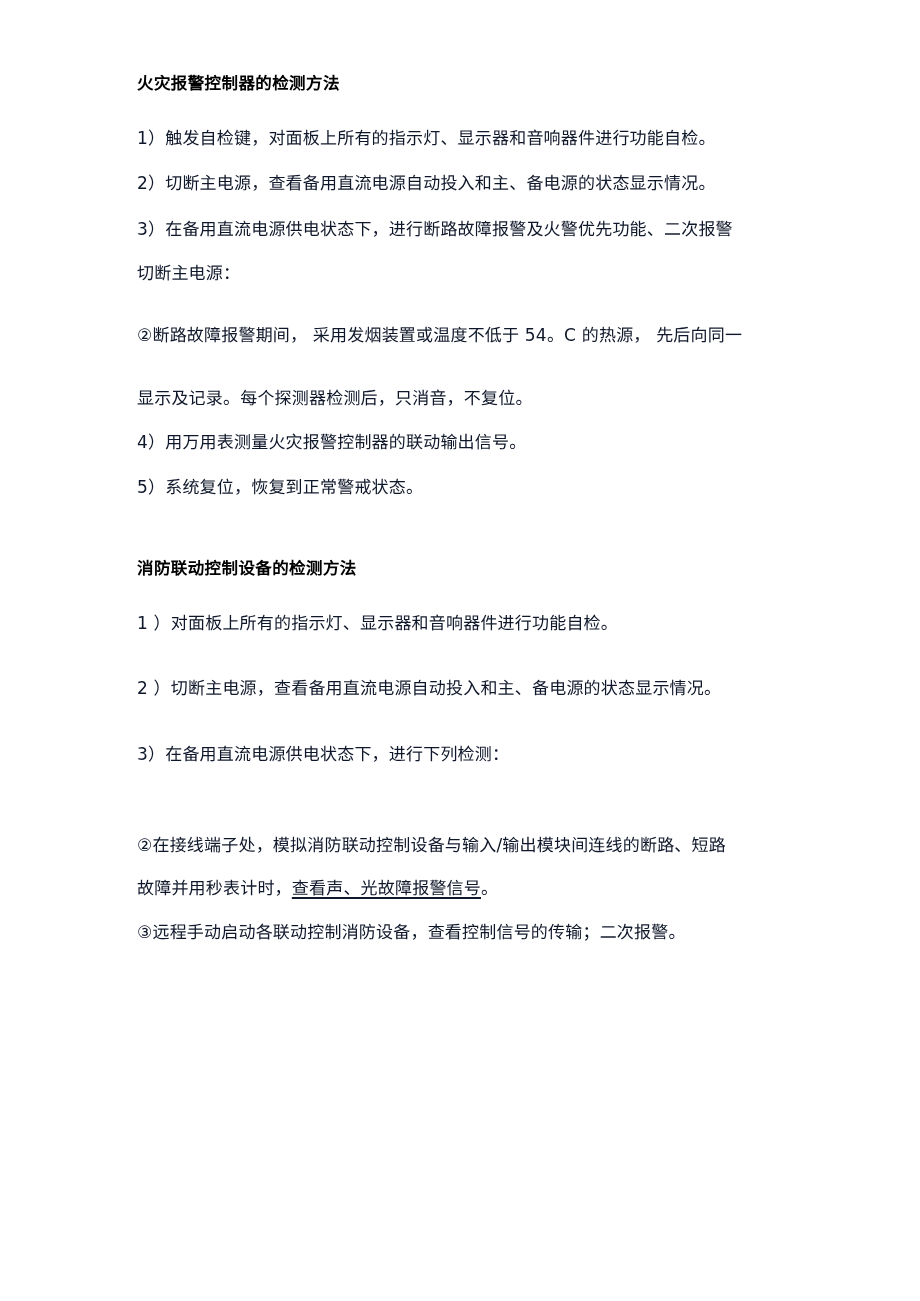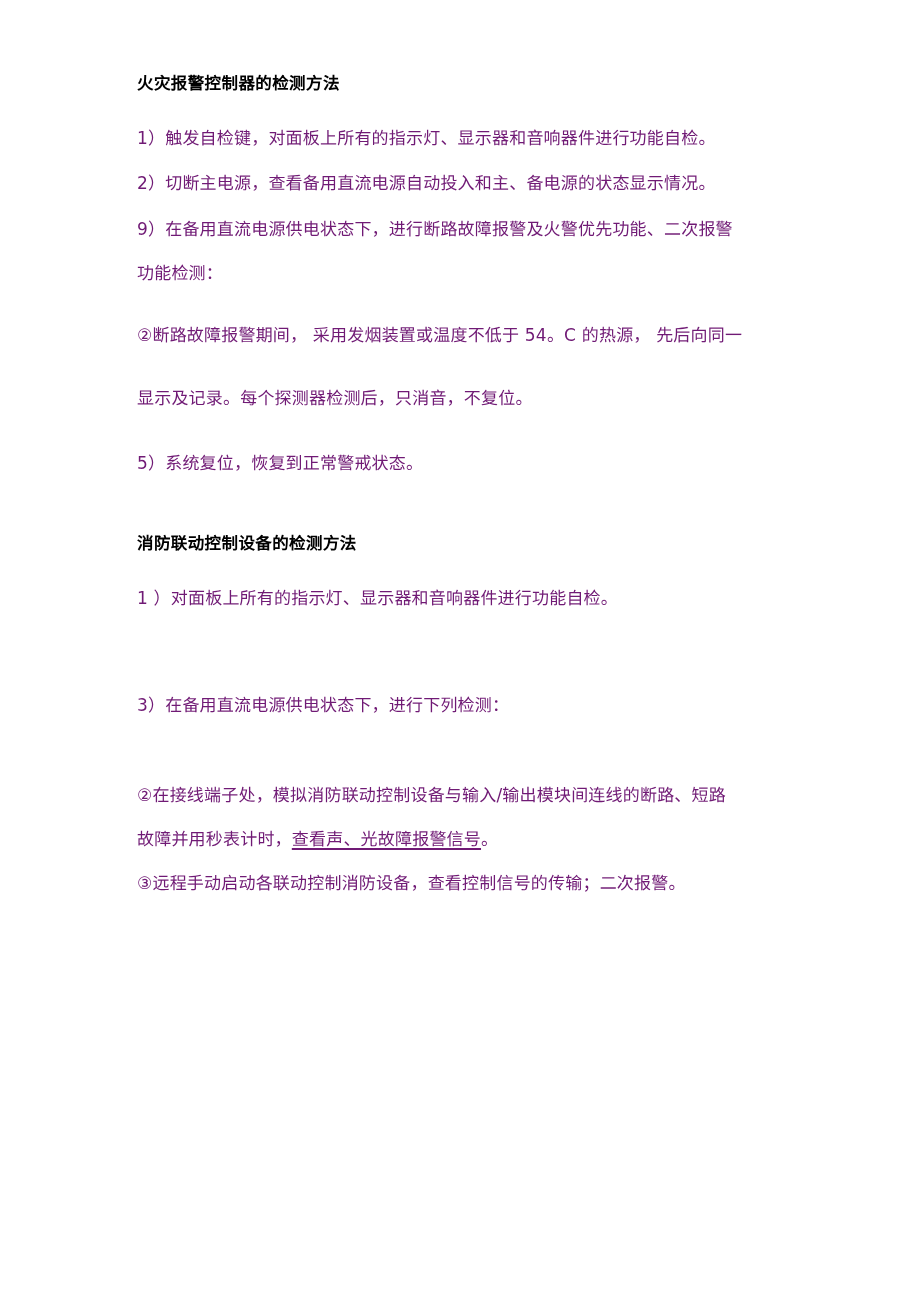--- a/index.html
+++ b/index.html
@@ -36,21 +36,21 @@
     font-weight: bold;
     color: #000000;
     letter-spacing: 0.4px;
     line-height: 1.5;
     margin: 0;
     white-space: nowrap;
   }
   .para {
     font-size: 17px;
     font-weight: normal;
-    color: #701a75;
+    color: #0f172a;
     line-height: 1.45;
     margin: 0;
     letter-spacing: 0.2px;
     text-align: left;
   }
   .u {
     text-decoration: underline;
     text-underline-offset: 3px;
     text-decoration-thickness: 1.5px;
   }
@@ -71,48 +71,50 @@
 
     <h2 class="heading">火灾报警控制器的检测方法</h2>
     <div class="gap-hd"></div>
 
     <p class="para">1）触发自检键，对面板上所有的指示灯、显示器和音响器件进行功能自检。</p>
     <div class="gap-item"></div>
 
     <p class="para">2）切断主电源，查看备用直流电源自动投入和主、备电源的状态显示情况。</p>
     <div class="gap-item"></div>
 
-    <p class="para">9）在备用直流电源供电状态下，进行断路故障报警及火警优先功能、二次报警</p>
+    <p class="para">3）在备用直流电源供电状态下，进行断路故障报警及火警优先功能、二次报警</p>
     <div class="gap-line"></div>
 
-    <p class="para">功能检测：</p>
+    <p class="para">切断主电源：</p>
     <div class="gap-line"></div>
 
     <div class="gap-line"></div>
 
     <p class="para">②断路故障报警期间， 采用发烟装置或温度不低于 54。C 的热源， 先后向同一</p>
     <div class="gap-line"></div>
 
     <div class="gap-line"></div>
 
     <p class="para">显示及记录。每个探测器检测后，只消音，不复位。</p>
     <div class="gap-line"></div>
 
+    <p class="para">4）用万用表测量火灾报警控制器的联动输出信号。</p>
     <div class="gap-item"></div>
 
     <p class="para">5）系统复位，恢复到正常警戒状态。</p>
 
     <div class="gap-sec"></div>
 
     <h2 class="heading">消防联动控制设备的检测方法</h2>
     <div class="gap-hd"></div>
 
     <p class="para">1 ）对面板上所有的指示灯、显示器和音响器件进行功能自检。</p>
     <div class="gap-big"></div>
 
+    <p class="para">2 ）切断主电源，查看备用直流电源自动投入和主、备电源的状态显示情况。</p>
     <div class="gap-big"></div>
 
     <p class="para">3）在备用直流电源供电状态下，进行下列检测：</p>
     <div class="gap-sub"></div>
 
     <div class="gap-tight"></div>
 
     <p class="para">②在接线端子处，模拟消防联动控制设备与输入/输出模块间连线的断路、短路</p>
     <div class="gap-line"></div>
 

